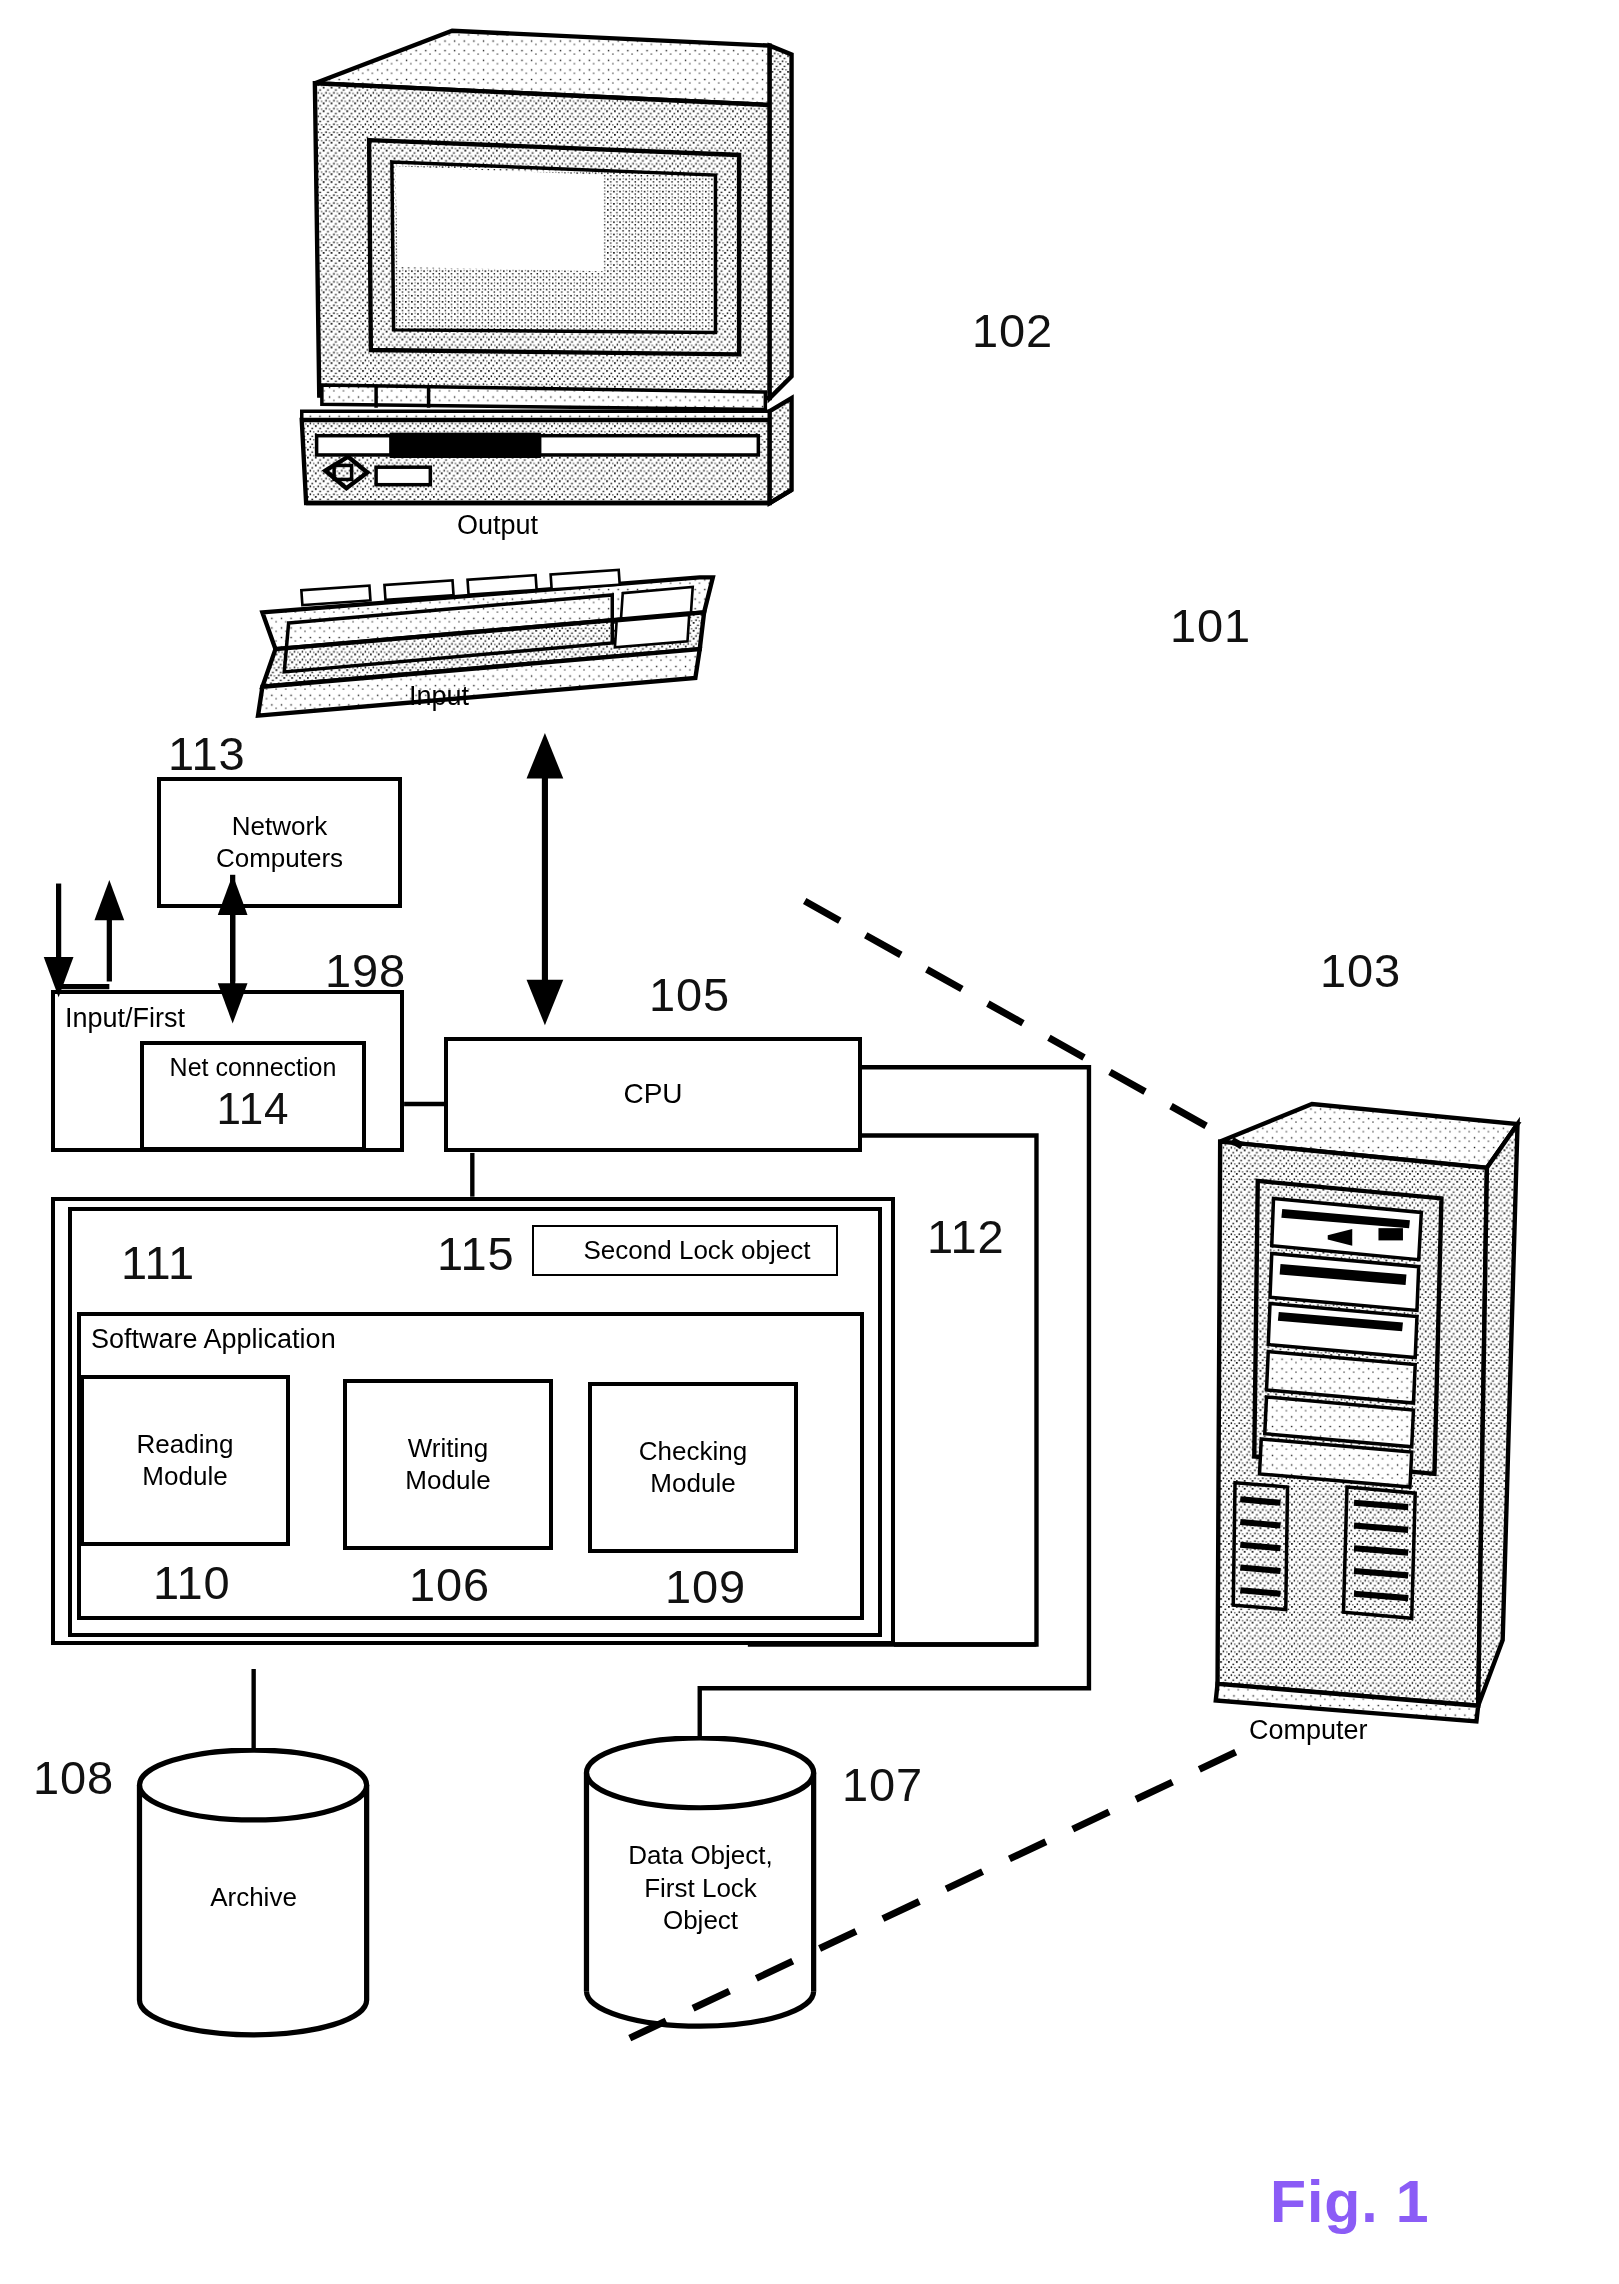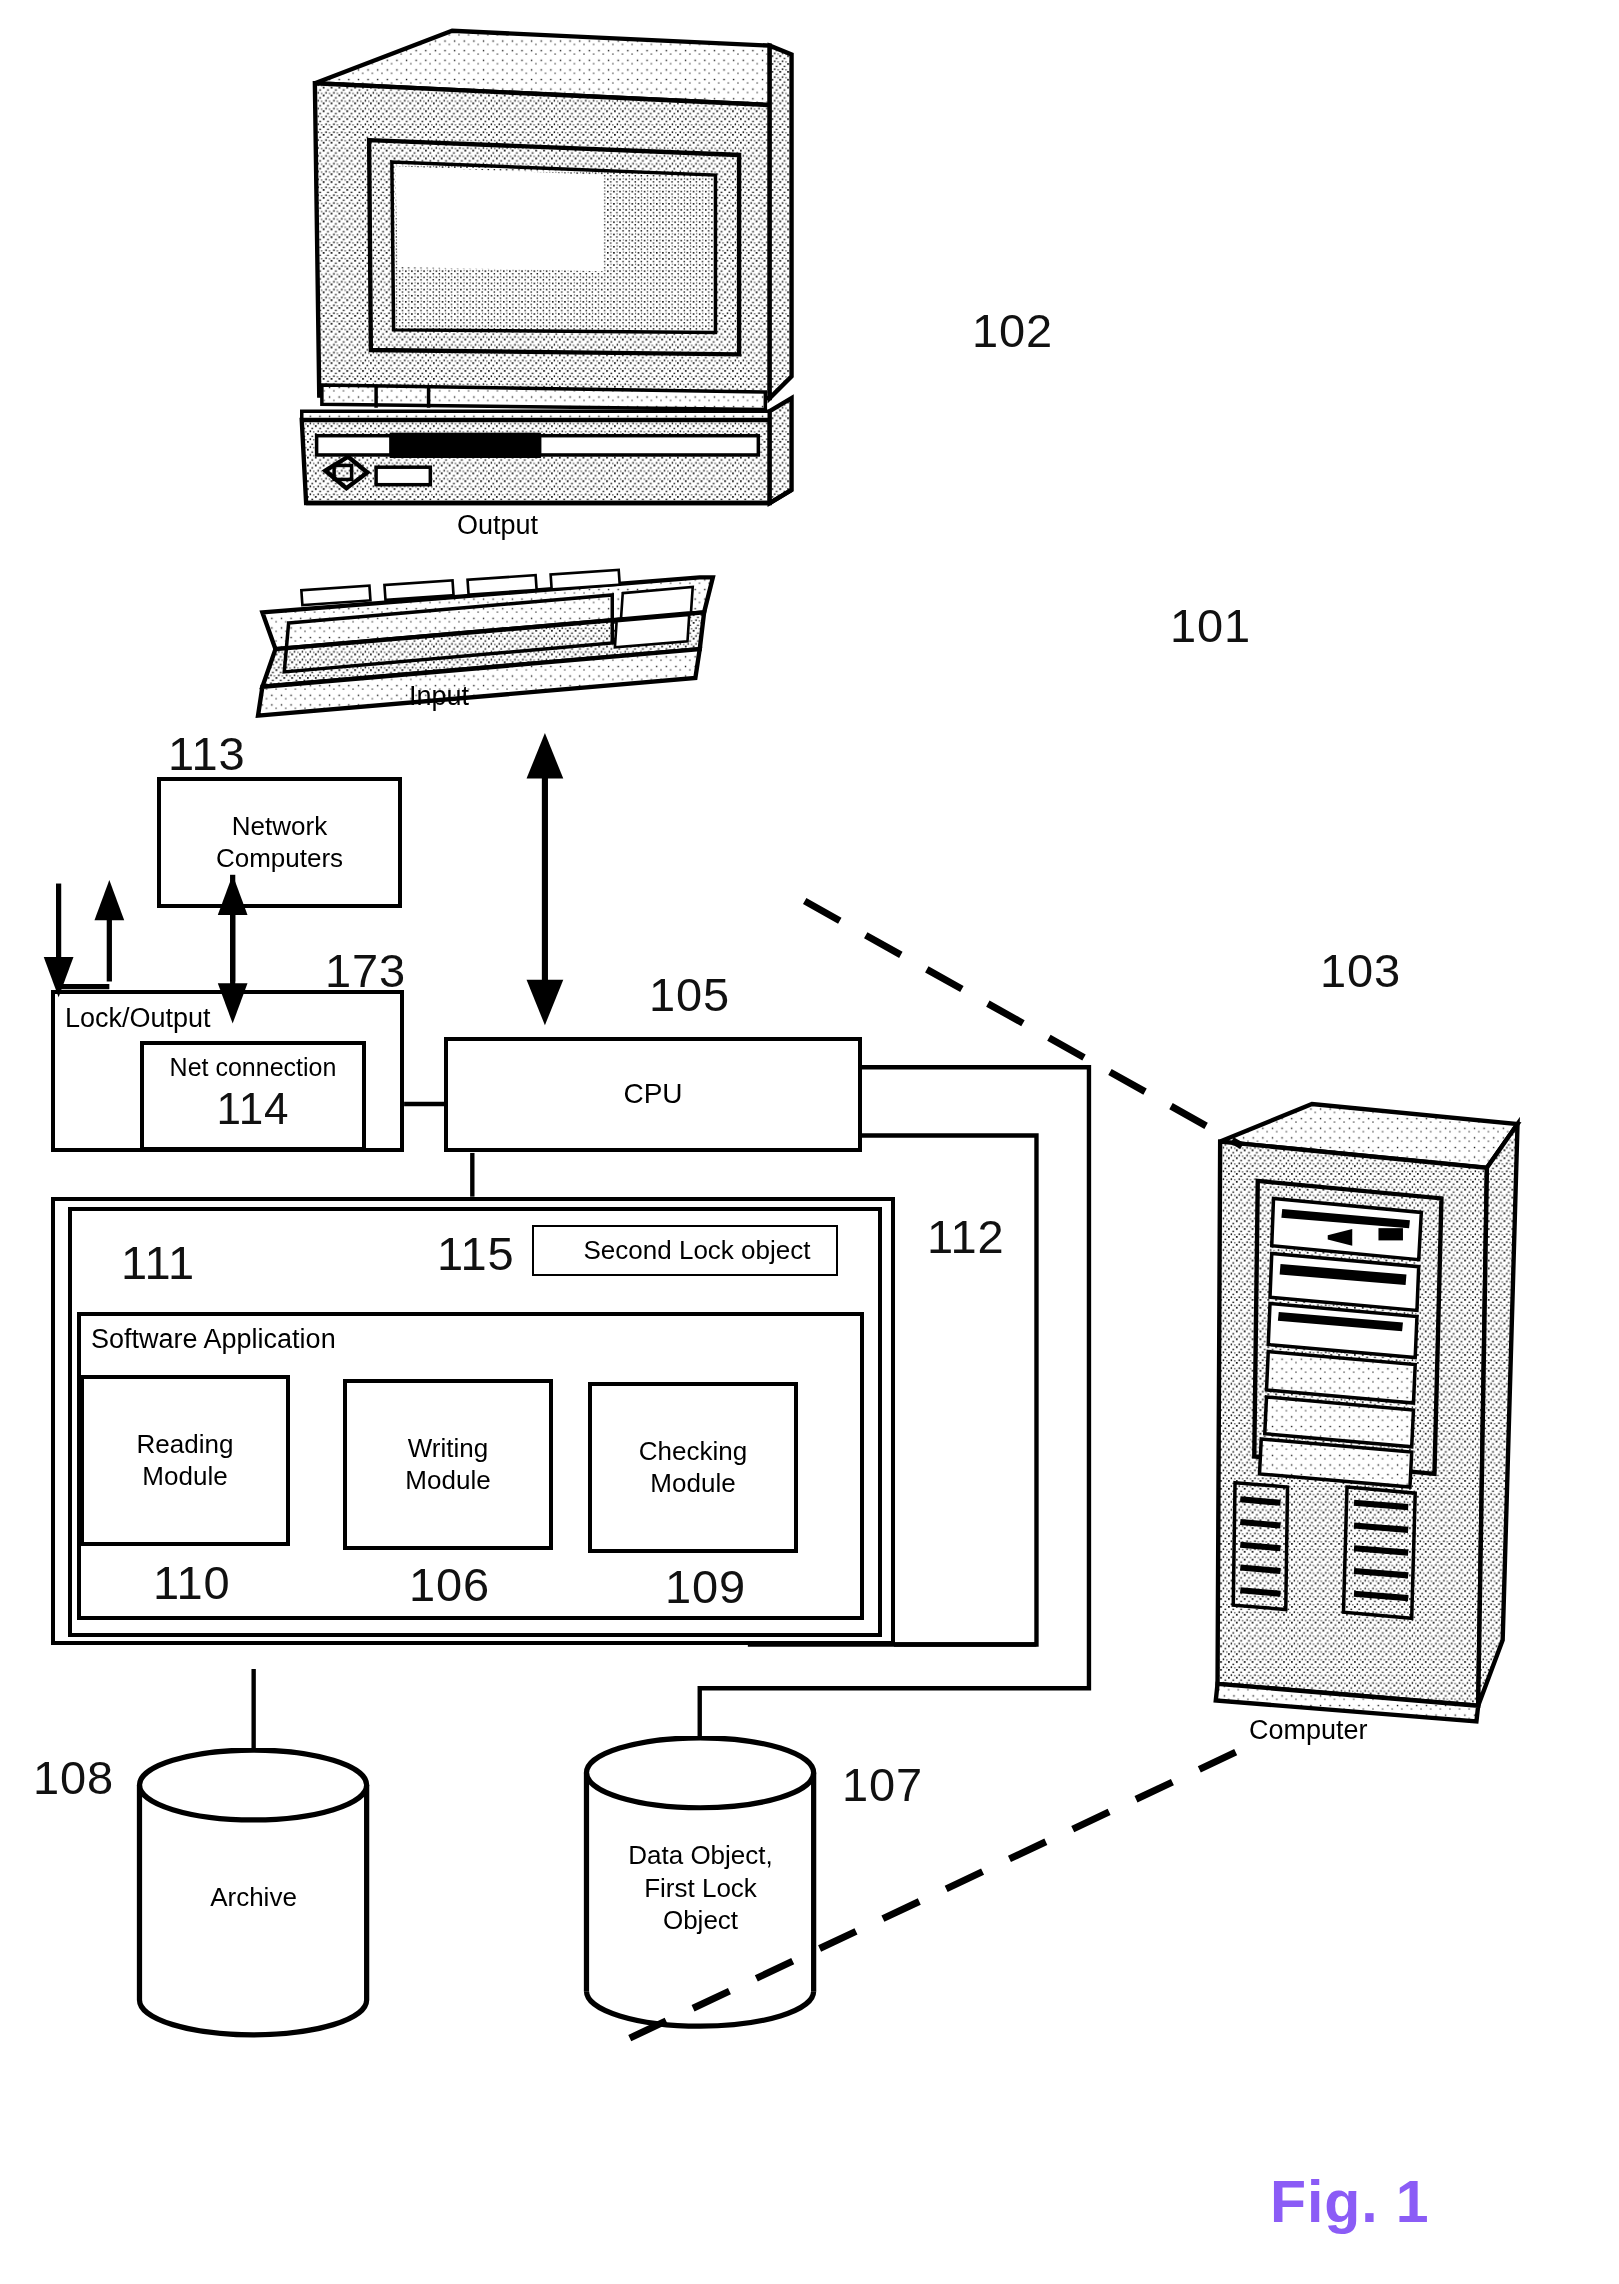--- a/index.html
+++ b/index.html
@@ -241,22 +241,22 @@
     </g>
   </svg>
 
   <div class="abs rect thick" style="left:157px;top:777px;width:245px;height:131px;">
     <div class="boxlabel">Network
 Computers</div>
   </div>
   <div class="abs ref" style="left:168px;top:726px;">113</div>
 
   <div class="abs rect thick" style="left:51px;top:990px;width:353px;height:162px;"></div>
-  <div class="abs boxlabel left" style="left:65px;top:1002px;width:227px;font-size:27px;">Lock/Output</div>
-  <div class="abs ref" style="left:325px;top:943px;">173</div>
+  <div class="abs boxlabel left" style="left:65px;top:1002px;width:227px;font-size:27px;">Input/First</div>
+  <div class="abs ref" style="left:325px;top:943px;">198</div>
 
   <div class="abs rect thick" style="left:140px;top:1041px;width:226px;height:110px;flex-direction:column;justify-content:flex-start;padding-top:7px;">
     <div class="boxlabel" style="font-size:25px;">Net connection</div>
     <div class="ref small" style="margin-top:1.7px;">114</div>
   </div>
 
   <div class="abs rect thick" style="left:444px;top:1037px;width:418px;height:115px;">
     <div class="boxlabel" style="font-size:28px;">CPU</div>
   </div>
   <div class="abs ref" style="left:649px;top:967px;">105</div>

